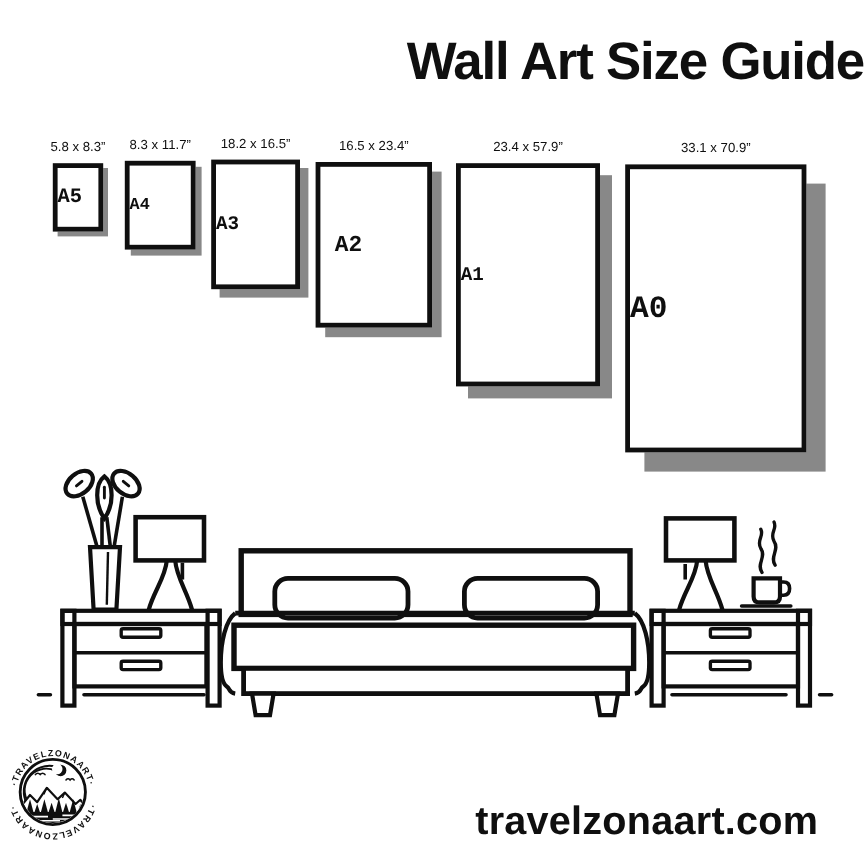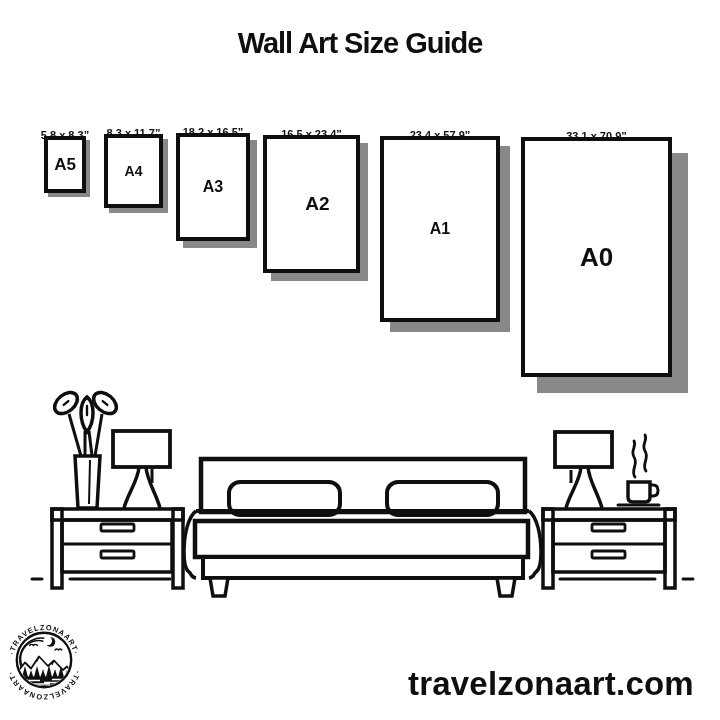--- a/index.html
+++ b/index.html
@@ -2,41 +2,41 @@
 <html style="--ink: #0f0f0f; --shadow: #888888;"><head>
 <meta charset="utf-8">
 <style>
   html, body { margin:0; padding:0; }
   body {
     width:720px; height:720px; position:relative; overflow:hidden;
     background:#ffffff; color:var(--ink,#0f0f0f);
     font-family:"Liberation Sans", sans-serif;
   }
   .page-title {
-    position:absolute; top:27px; left:0; width:720px; text-align:center;
-    font-size:29px; font-weight:bold; letter-spacing:-1px; color:var(--ink,#0f0f0f);
+    position:absolute; top:27px; left:0; width:720px; text-align:right;
+    font-size:44px; font-weight:bold; letter-spacing:-1px; color:var(--ink,#0f0f0f);
   }
   #frames { position:absolute; left:0; top:0; width:720px; height:400px; }
   .frame-item { position:absolute; }
   .frame-shadow { position:absolute; width:100%; height:100%; background:var(--shadow,#888888); }
   .frame-face {
     position:absolute; inset:0; background:#fff; border:4px solid var(--ink,#0f0f0f);
-    box-sizing:border-box; display:flex; align-items:center; justify-content:center;
+    box-sizing:border-box; display:flex; align-items:center; font-family:Liberation Mono, monospace;
   }
   .frame-code { font-weight:bold; color:var(--ink,#0f0f0f); }
   .frame-label {
     position:absolute; left:50%; transform:translateX(-50%); top:-19px;
-    white-space:nowrap; font-size:11px; font-weight:bold; color:var(--ink,#0f0f0f);margin-top:12px;
+    white-space:nowrap; font-size:11px; font-weight:normal; color:var(--ink,#0f0f0f);
   }
   #bedroom { position:absolute; left:0; top:380px; }
   #badge { position:absolute; left:2px; top:619px; }
   .arc-text { font-size:7.4px; font-weight:bold; letter-spacing:1px; fill:var(--ink,#0f0f0f);
               font-family:"Liberation Sans", sans-serif; }
   #website {
-    position:absolute; left:408px; top:665px; font-size:33px; font-weight:bold;
+    position:absolute; left:396px; top:665px; font-size:33px; font-weight:bold;
     letter-spacing:0.2px; color:var(--ink,#0f0f0f);
   }
 </style>
 </head>
 <body style="background: rgb(255, 255, 255);">
 
 <div class="page-title">Wall Art Size Guide</div>
 
 <div id="frames">
     <div class="frame-item" style="left: 44px; top: 136px; width: 42px; height: 57px;">

